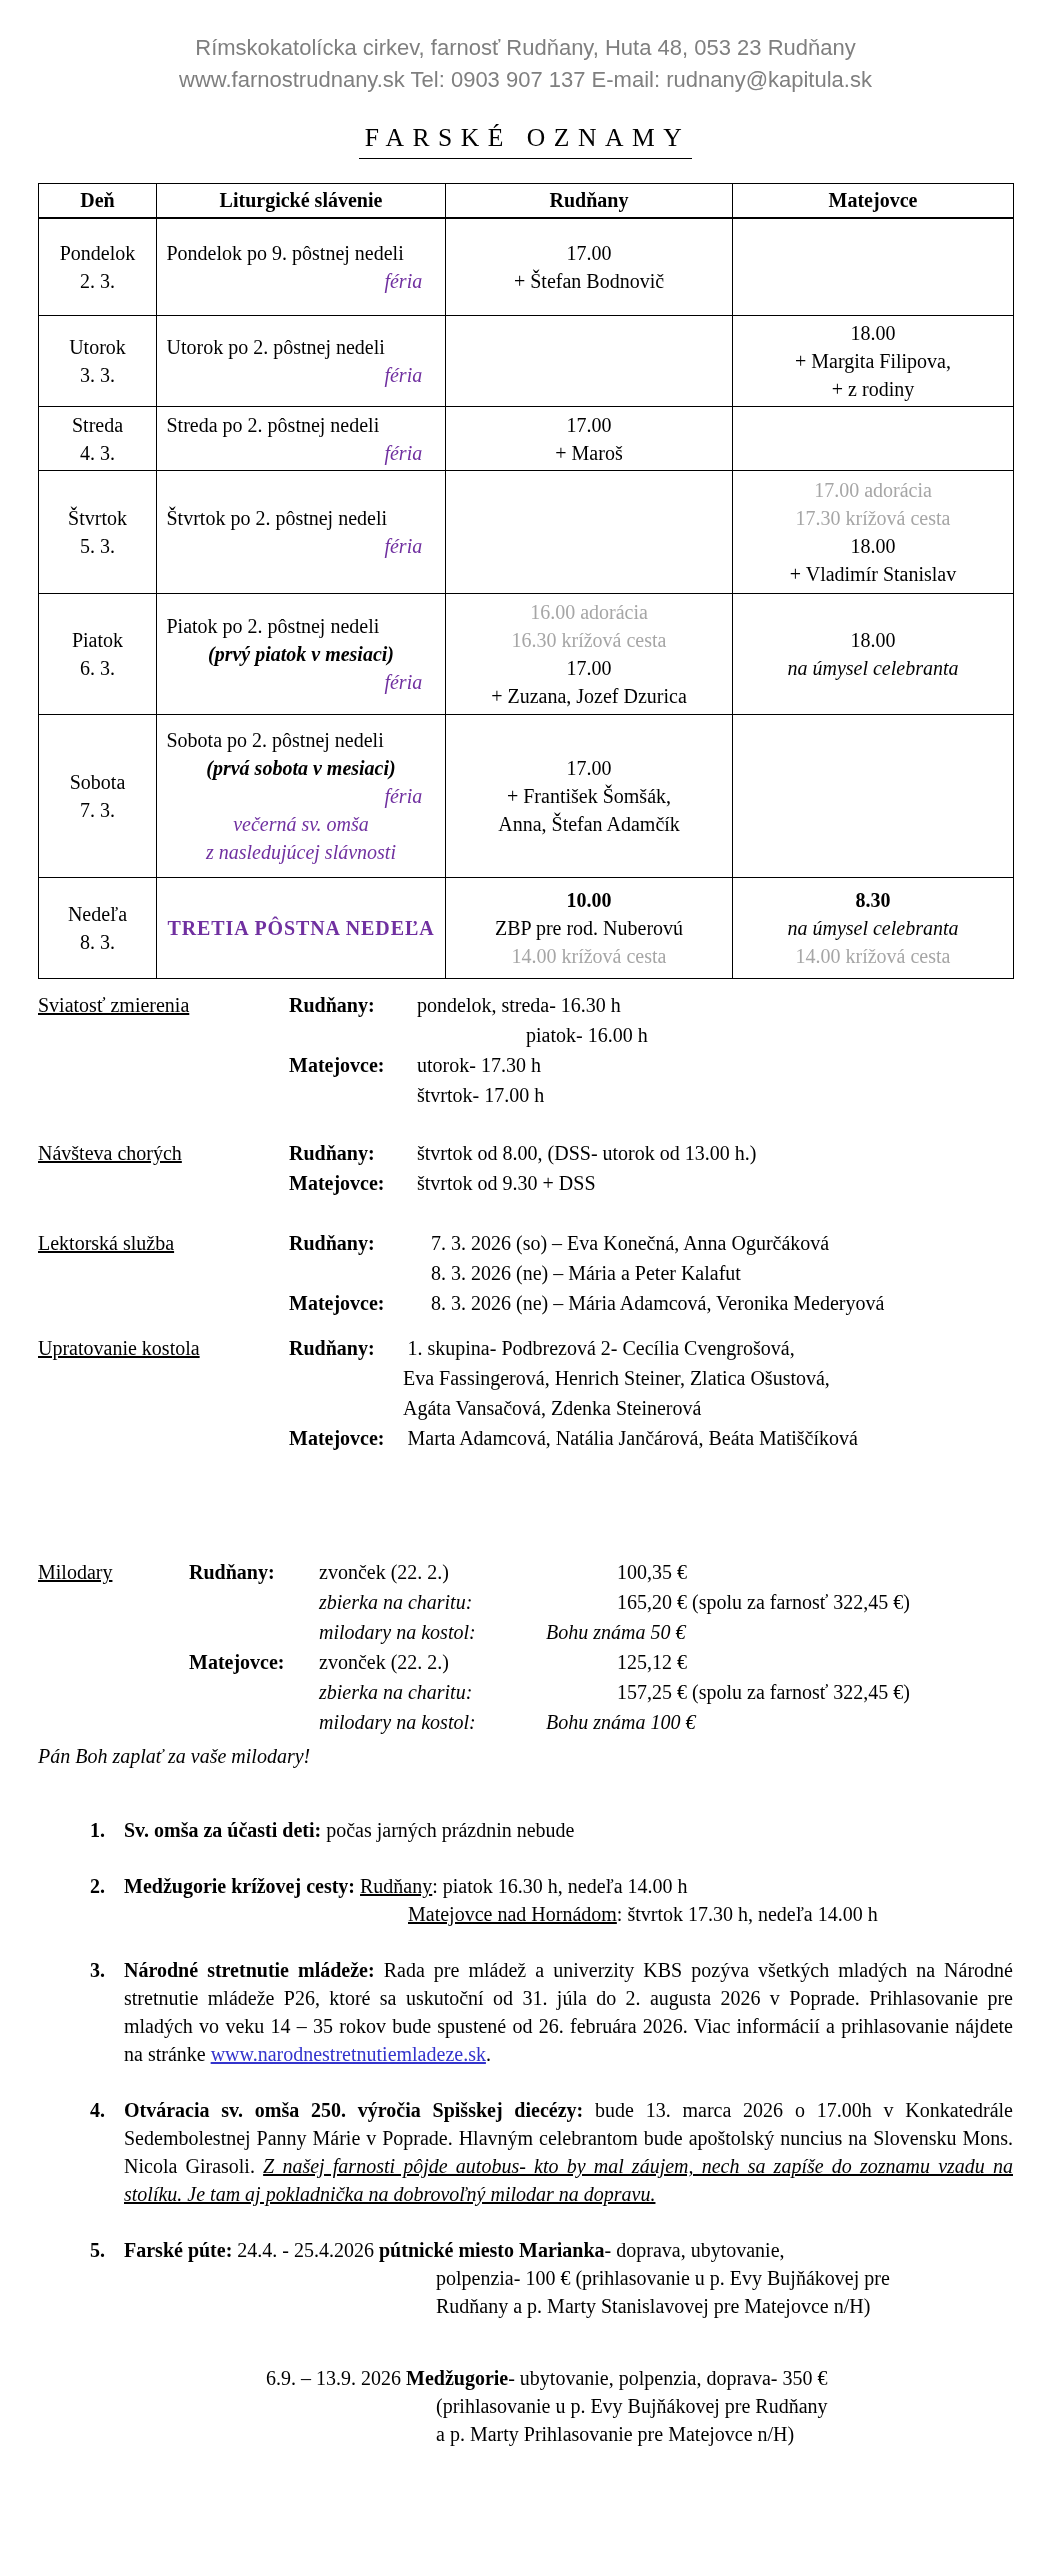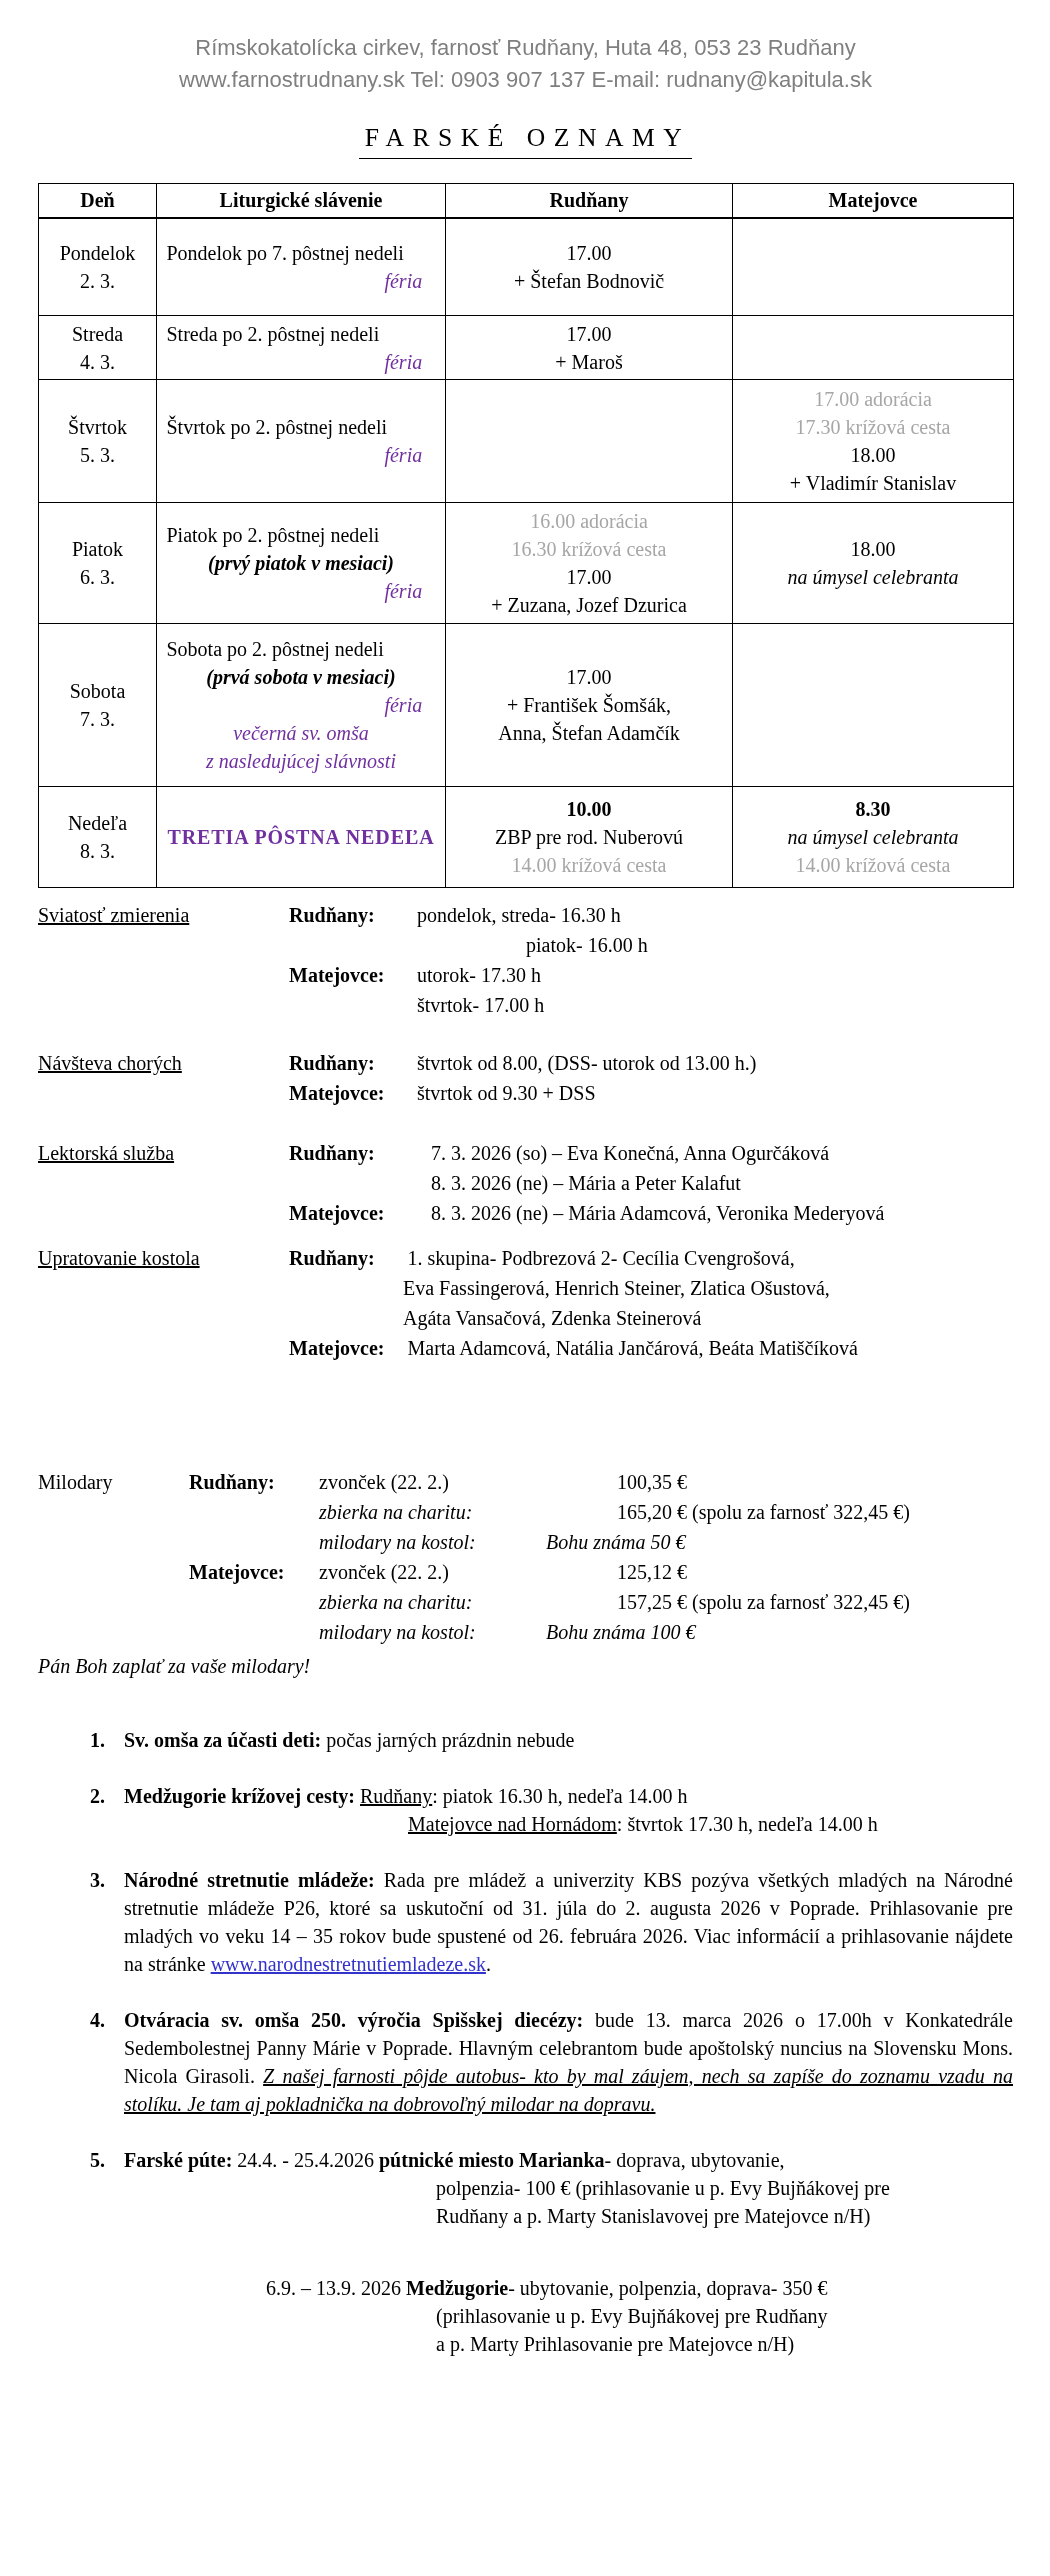--- a/index.html
+++ b/index.html
@@ -76,21 +76,21 @@
   .sec-place{width:128px;flex:none;font-weight:bold;}
   .sec-text{flex:1;}
   #sec-0{margin-top:11.4px;justify-content:flex-end;}
   #sec-1{margin-top:28px;}
   #sec-2{margin-top:30px;}
   #sec-3{margin-top:15px;}
 
   
   .mil{display:flex;line-height:30px;margin-top:104px;}
   .mil-label{width:151px;flex:none;}
-  .mil-label span{text-align:right;}
+  .mil-label span{text-decoration:underline;text-align:right;}
   .mil-rows{flex:1;}
   .mil-row{display:flex;}
   .mil-place{width:130px;flex:none;font-weight:bold;}
   .mil-item{width:298px;flex:none;}
   .mil-row.tight .mil-item{width:227px;}
   .mil-amount{flex:1;}
   .thanks{font-style:italic;line-height:30px;margin-top:3.8px;}
 
   
   .annwrap{margin-top:45px;margin-left:52px;margin-right:0;}
@@ -130,28 +130,44 @@
         <th>Matejovce</th>
       </tr>
     </thead>
     <tbody id="sched-body">
         <tr>
           <td class="day-cell r0">
             <div>Pondelok</div>
             <div>2. 3.</div>
           </td>
           <td class="lit-cell r0">
-            <div class="line  al-l">Pondelok po 7. pôstnej nedeli</div>
+            <div class="line  al-l">Pondelok po 9. pôstnej nedeli</div>
             <div class="line st-p al-r">féria</div>
           </td>
           <td class="loc-cell r0">
             <div class="line  al-c">17.00</div>
             <div class="line  al-c">+ Štefan Bodnovič</div>
           </td>
           <td class="loc-cell r0"></td>
+        </tr>
+        <tr>
+          <td class="day-cell r1">
+            <div>Utorok</div>
+            <div>3. 3.</div>
+          </td>
+          <td class="lit-cell r1">
+            <div class="line  al-l">Utorok po 2. pôstnej nedeli</div>
+            <div class="line st-p al-r">féria</div>
+          </td>
+          <td class="loc-cell r1"></td>
+          <td class="loc-cell r1">
+            <div class="line  al-c">18.00</div>
+            <div class="line  al-c">+ Margita Filipova,</div>
+            <div class="line  al-c">+ z rodiny</div>
+          </td>
         </tr>
         <tr>
           <td class="day-cell r2">
             <div>Streda</div>
             <div>4. 3.</div>
           </td>
           <td class="lit-cell r2">
             <div class="line  al-l">Streda po 2. pôstnej nedeli</div>
             <div class="line st-p al-r">féria</div>
           </td>

